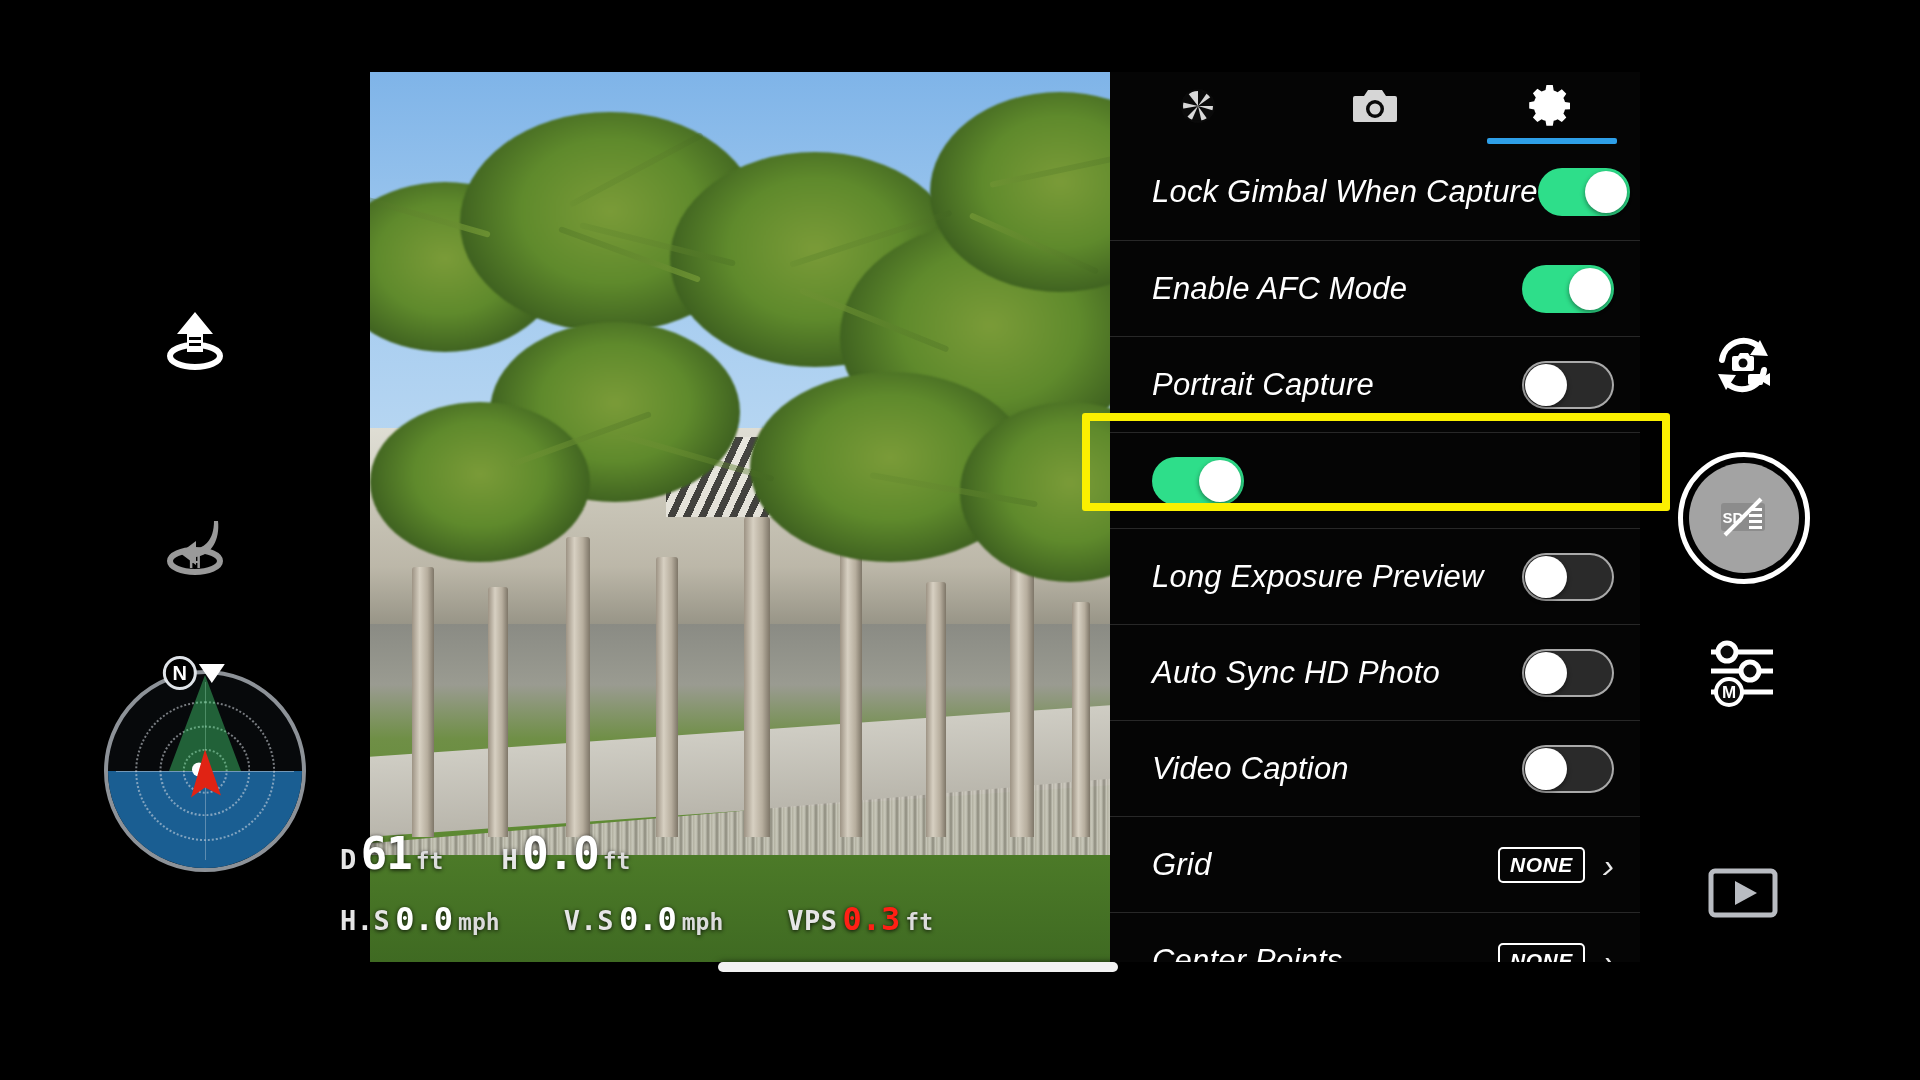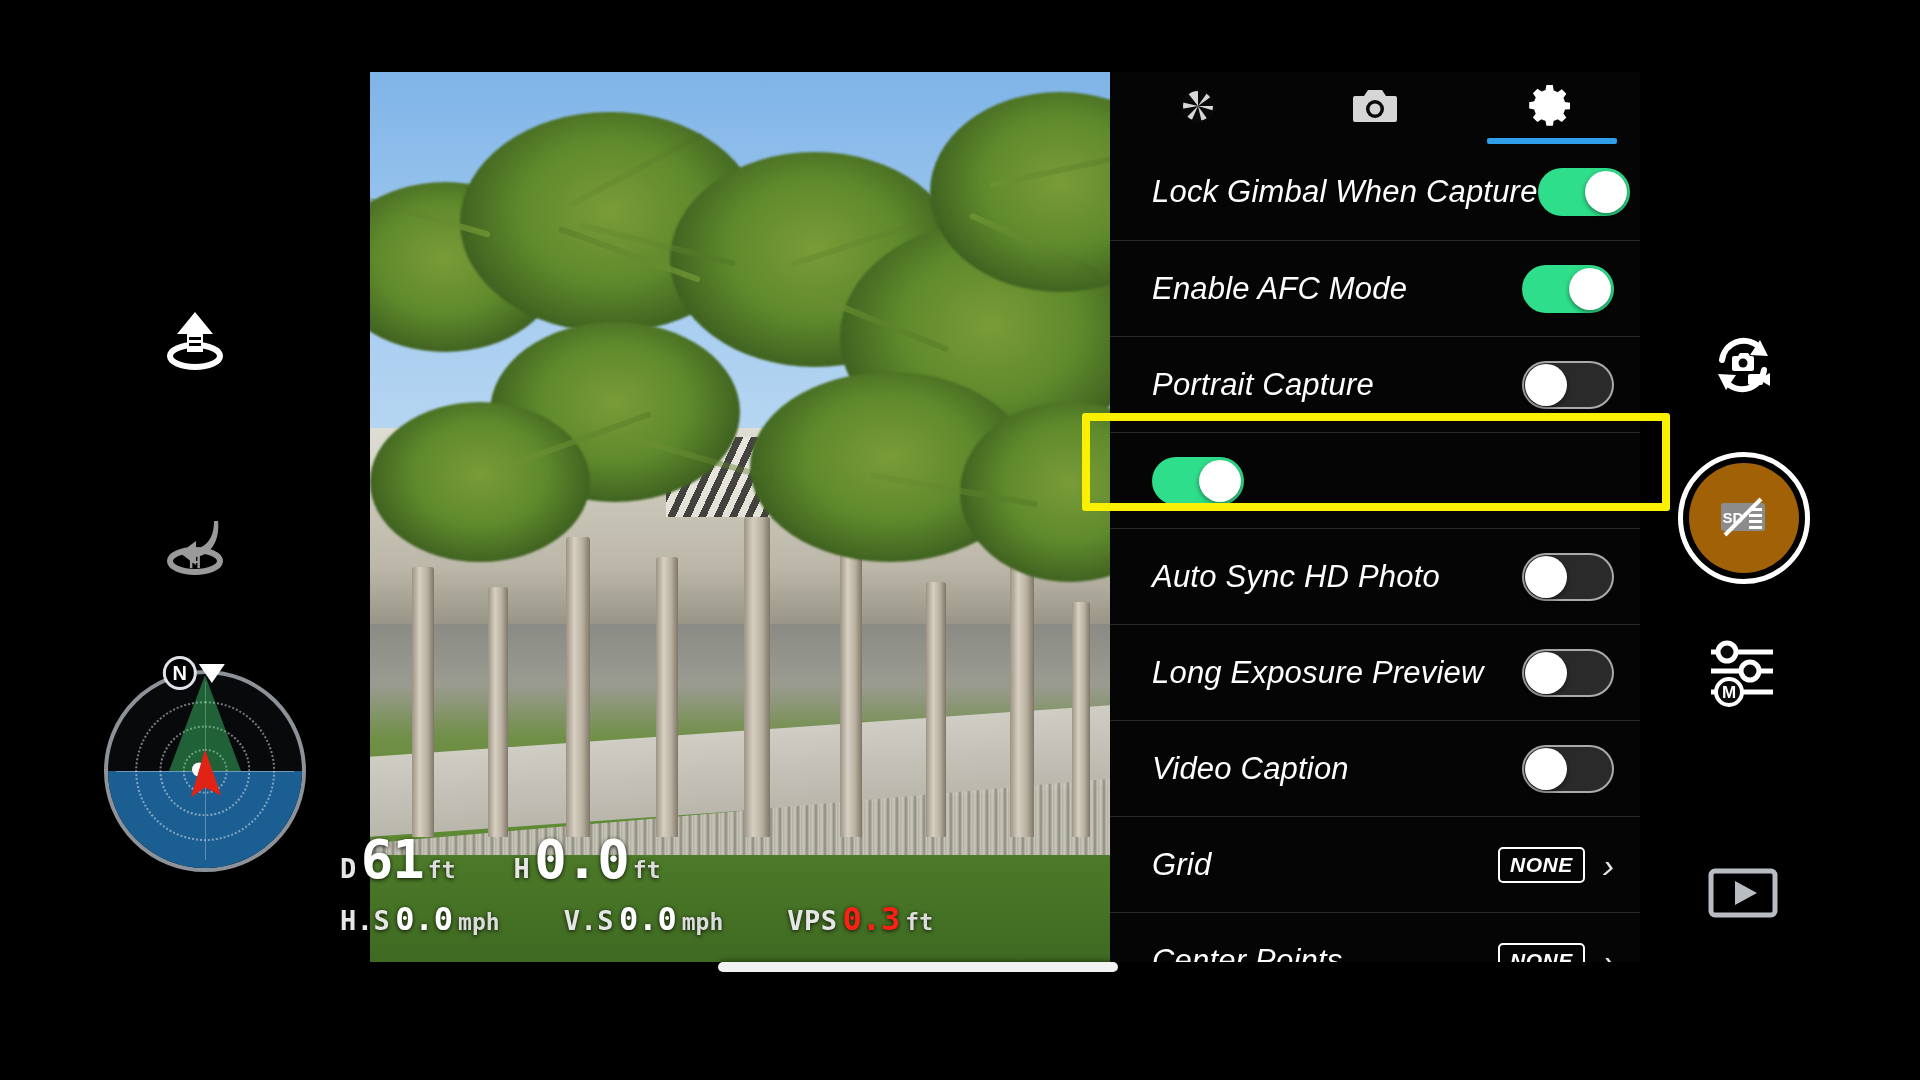--- a/index.html
+++ b/index.html
@@ -160,21 +160,21 @@
     left: 340px; bottom: 142px;
     width: 790px;
     color: #fff;
     font-family: "DejaVu Sans Mono", monospace;
     text-shadow: 0 1px 4px rgba(0,0,0,.85);
     pointer-events: none;
   }
   .osd-row1 { display: flex; align-items: baseline; height: 62px; }
   .osd-row2 { display: flex; align-items: flex-end; margin-top: 10px; }
   .osd-lbl { font-size: 27px; color: #e6e6e6; font-weight: 700; letter-spacing: .5px; }
-  .osd-val { font-size: 54px; font-weight: 700; letter-spacing: -1px; margin: 0 4px; }
+  .osd-val { font-size: 44px; font-weight: 700; letter-spacing: -1px; margin: 0 4px; }
   .osd-val-sm { font-size: 32px; font-weight: 700; margin: 0 5px; }
   .osd-unit { font-size: 23px; color: #dcdcdc; font-weight: 600; }
   .osd-val-warn { color: #ff2015; }
   .osd-g1 { margin-right: 58px; }
   .osd-g2 { margin-right: 64px; }
 
   .scrub {
     position: absolute;
     left: 718px; bottom: 108px;
     width: 400px; height: 10px;
@@ -296,21 +296,21 @@
   .shutter-outer {
     width: 132px; height: 132px;
     border-radius: 50%;
     border: 5px solid #fff;
     display: flex; align-items: center; justify-content: center;
     background: transparent;
   }
   .shutter-inner {
     width: 110px; height: 110px;
     border-radius: 50%;
-    background: #a16207;
+    background: #a3a3a3;
     display: flex; align-items: center; justify-content: center;
   }
 </style>
 </head>
 <body>
 
 <div id="app">
 
   <div class="video-feed">
     <div class="vf-sky"></div>
@@ -489,29 +489,29 @@
           </span>
         </div>
         <div class="row">
           <span class="row-right">
             <span class="toggle on">
               <span class="knob"></span>
             </span>
           </span>
         </div>
         <div class="row">
-          <span class="row-label">Auto Sync HD Photo</span>
+          <span class="row-label">Long Exposure Preview</span>
           <span class="row-right">
             <span class="toggle off">
               <span class="knob"></span>
             </span>
           </span>
         </div>
         <div class="row">
-          <span class="row-label">Long Exposure Preview</span>
+          <span class="row-label">Auto Sync HD Photo</span>
           <span class="row-right">
             <span class="toggle off">
               <span class="knob"></span>
             </span>
           </span>
         </div>
         <div class="row">
           <span class="row-label">Video Caption</span>
           <span class="row-right">
             <span class="toggle off">

